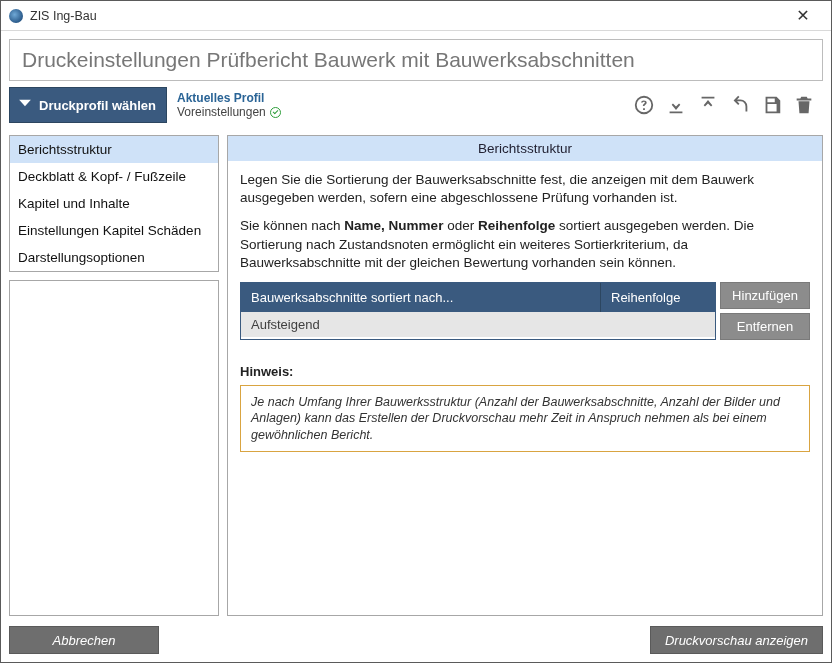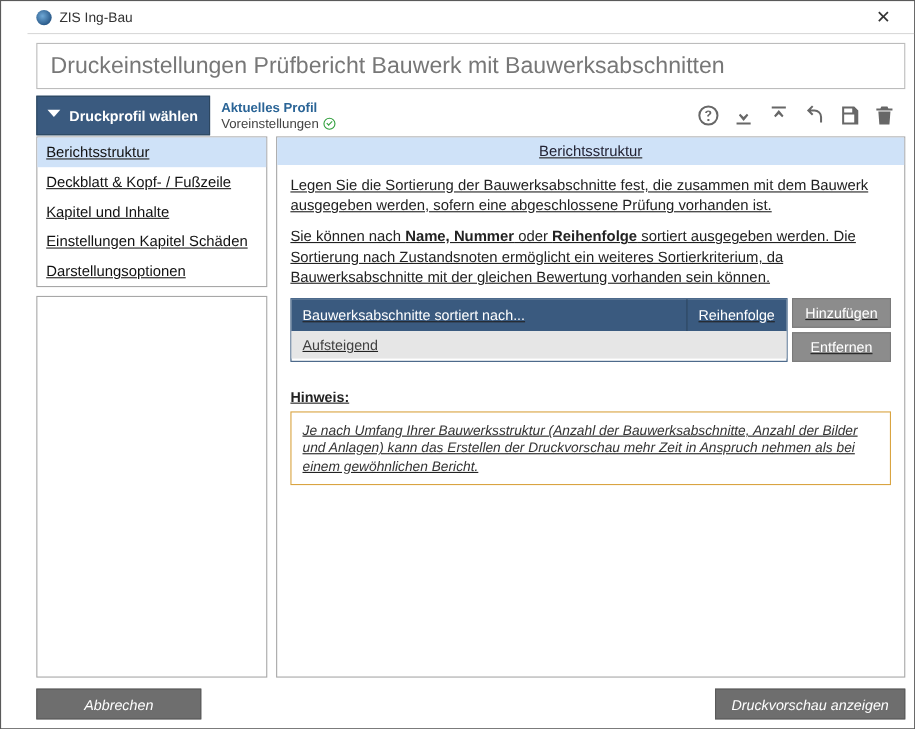--- a/index.html
+++ b/index.html
@@ -1,17 +1,17 @@
 <!DOCTYPE html>
 <html><head>
 <meta charset="utf-8">
 <style>
   * { box-sizing: border-box; }
   html, body { margin: 0; padding: 0; font-family: "Segoe UI", Tahoma, sans-serif; font-size: 13px; color: #222; background: #fff; }
-  .window { width: 832px; height: 663px; border: 1px solid #5a5a5a; display: flex; flex-direction: column; background: #fff; padding-left: 24px; }
+  .window { width: 832px; height: 663px; border: 1px solid #5a5a5a; display: flex; flex-direction: column; background: #fff; }
   .titlebar { height: 30px; display: flex; align-items: center; padding: 0 8px 0 8px; border-bottom: 1px solid #d9d9d9; }
   .titlebar .appicon { width: 14px; height: 14px; border-radius: 50%; background: radial-gradient(circle at 40% 40%, #6fa8d6 0%, #2a5a8a 70%, #1a3a5a 100%); margin-right: 7px; }
   .titlebar .title { flex: 1; font-size: 12.5px; color: #333; }
   .titlebar .close { width: 40px; text-align: center; font-size: 16px; color: #333; cursor: pointer; }
 
   .body-pad { padding: 8px; display: flex; flex-direction: column; height: calc(100% - 30px); }
 
   .heading-bar { border: 1px solid #bcbcbc; padding: 8px 12px; font-size: 21px; color: #777; background: #fff; }
 
   .toolbar { margin-top: 6px; display: flex; align-items: stretch; height: 36px; }
@@ -19,21 +19,21 @@
   .tb-profile-btn .chev { font-size: 18px; margin-right: 4px; }
   .tb-profile-info { display: flex; flex-direction: column; justify-content: center; padding: 0 10px; font-size: 12px; line-height: 14px; flex: 1; }
   .tb-profile-info .lbl { color: #2a6496; font-weight:600; font-size: 12px;}
   .tb-profile-info .val { color: #444; display:flex; align-items:center; gap:4px;}
   .tb-profile-info .val .check { width:11px; height:11px; border:1.6px solid #2e9e3a; border-radius:50%; position:relative; display:inline-block; }
   .tb-profile-info .val .check::after { content:""; position:absolute; left:2px; top:2.5px; width:4px; height:2px; border-left:1.6px solid #2e9e3a; border-bottom:1.6px solid #2e9e3a; transform:rotate(-45deg); }
   .tb-icons { display:flex; align-items:center; gap:2px; padding-right:4px; }
   .tb-icons .ico { width:30px; height:30px; display:flex; align-items:center; justify-content:center; color:#5a5a5a; cursor:pointer; }
   .tb-icons .ico svg { width:22px; height:22px; fill:#676767; }
 
-  .main-cols { display:flex; gap:8px; margin-top:1px; flex:1; min-height:0;text-decoration:underline; }
+  .main-cols { display:flex; gap:8px; margin-top:12px; flex:1; min-height:0; }
   .left-col { width:210px; display:flex; flex-direction:column; gap:8px; }
   .nav-box { border:1px solid #a7a7a7; background:#fff; }
   .nav-item { padding:6px 8px; cursor:pointer; color:#111; font-size:13.5px;}
   .nav-item.selected { background:#cfe2f8; }
   .empty-box { border:1px solid #a7a7a7; flex:1; }
 
   .right-col { flex:1; border:1px solid #a7a7a7; display:flex; flex-direction:column; min-height:0; }
   .section-header { background:#cfe2f8; text-align:center; padding:5px 0; font-size:13.5px; color:#223; }
   .section-body { padding:10px 12px 12px 12px; overflow:auto; flex:1; }
   .section-body h3 { margin:0 0 8px 0; font-size:15px; font-weight:700; }
@@ -132,21 +132,21 @@
           <div class="nav-item">Kapitel und Inhalte</div>
           <div class="nav-item">Einstellungen Kapitel Schäden</div>
           <div class="nav-item">Darstellungsoptionen</div>
         </div>
         <div class="empty-box"></div>
       </div>
 
       <div class="right-col">
         <div class="section-header">Berichtsstruktur</div>
         <div class="section-body">
-          <p>Legen Sie die Sortierung der Bauwerksabschnitte fest, die zusammen mit dem Bauwerk ausgegeben werden, sofern eine abgeschlossene Prüfung vorhanden ist.</p>
+          <p>Legen Sie die Sortierung der Bauwerksabschnitte fest, die anzeigen mit dem Bauwerk ausgegeben werden, sofern eine abgeschlossene Prüfung vorhanden ist.</p>
           <p>
             <span>Sie können nach </span><b>Name, Nummer</b><span> oder </span><b>Reihenfolge</b><span> sortiert ausgegeben werden. Die Sortierung nach Zustandsnoten ermöglicht ein weiteres Sortierkriterium, da Bauwerksabschnitte mit der gleichen Bewertung vorhanden sein können.</span>
           </p>
 
           <div class="grid-row">
             <div class="grid-table">
               <div class="grid-head">
                 <div class="gh-cell gh-sort">Bauwerksabschnitte sortiert nach...</div>
                 <div class="gh-cell gh-order">Reihenfolge</div>
               </div>

